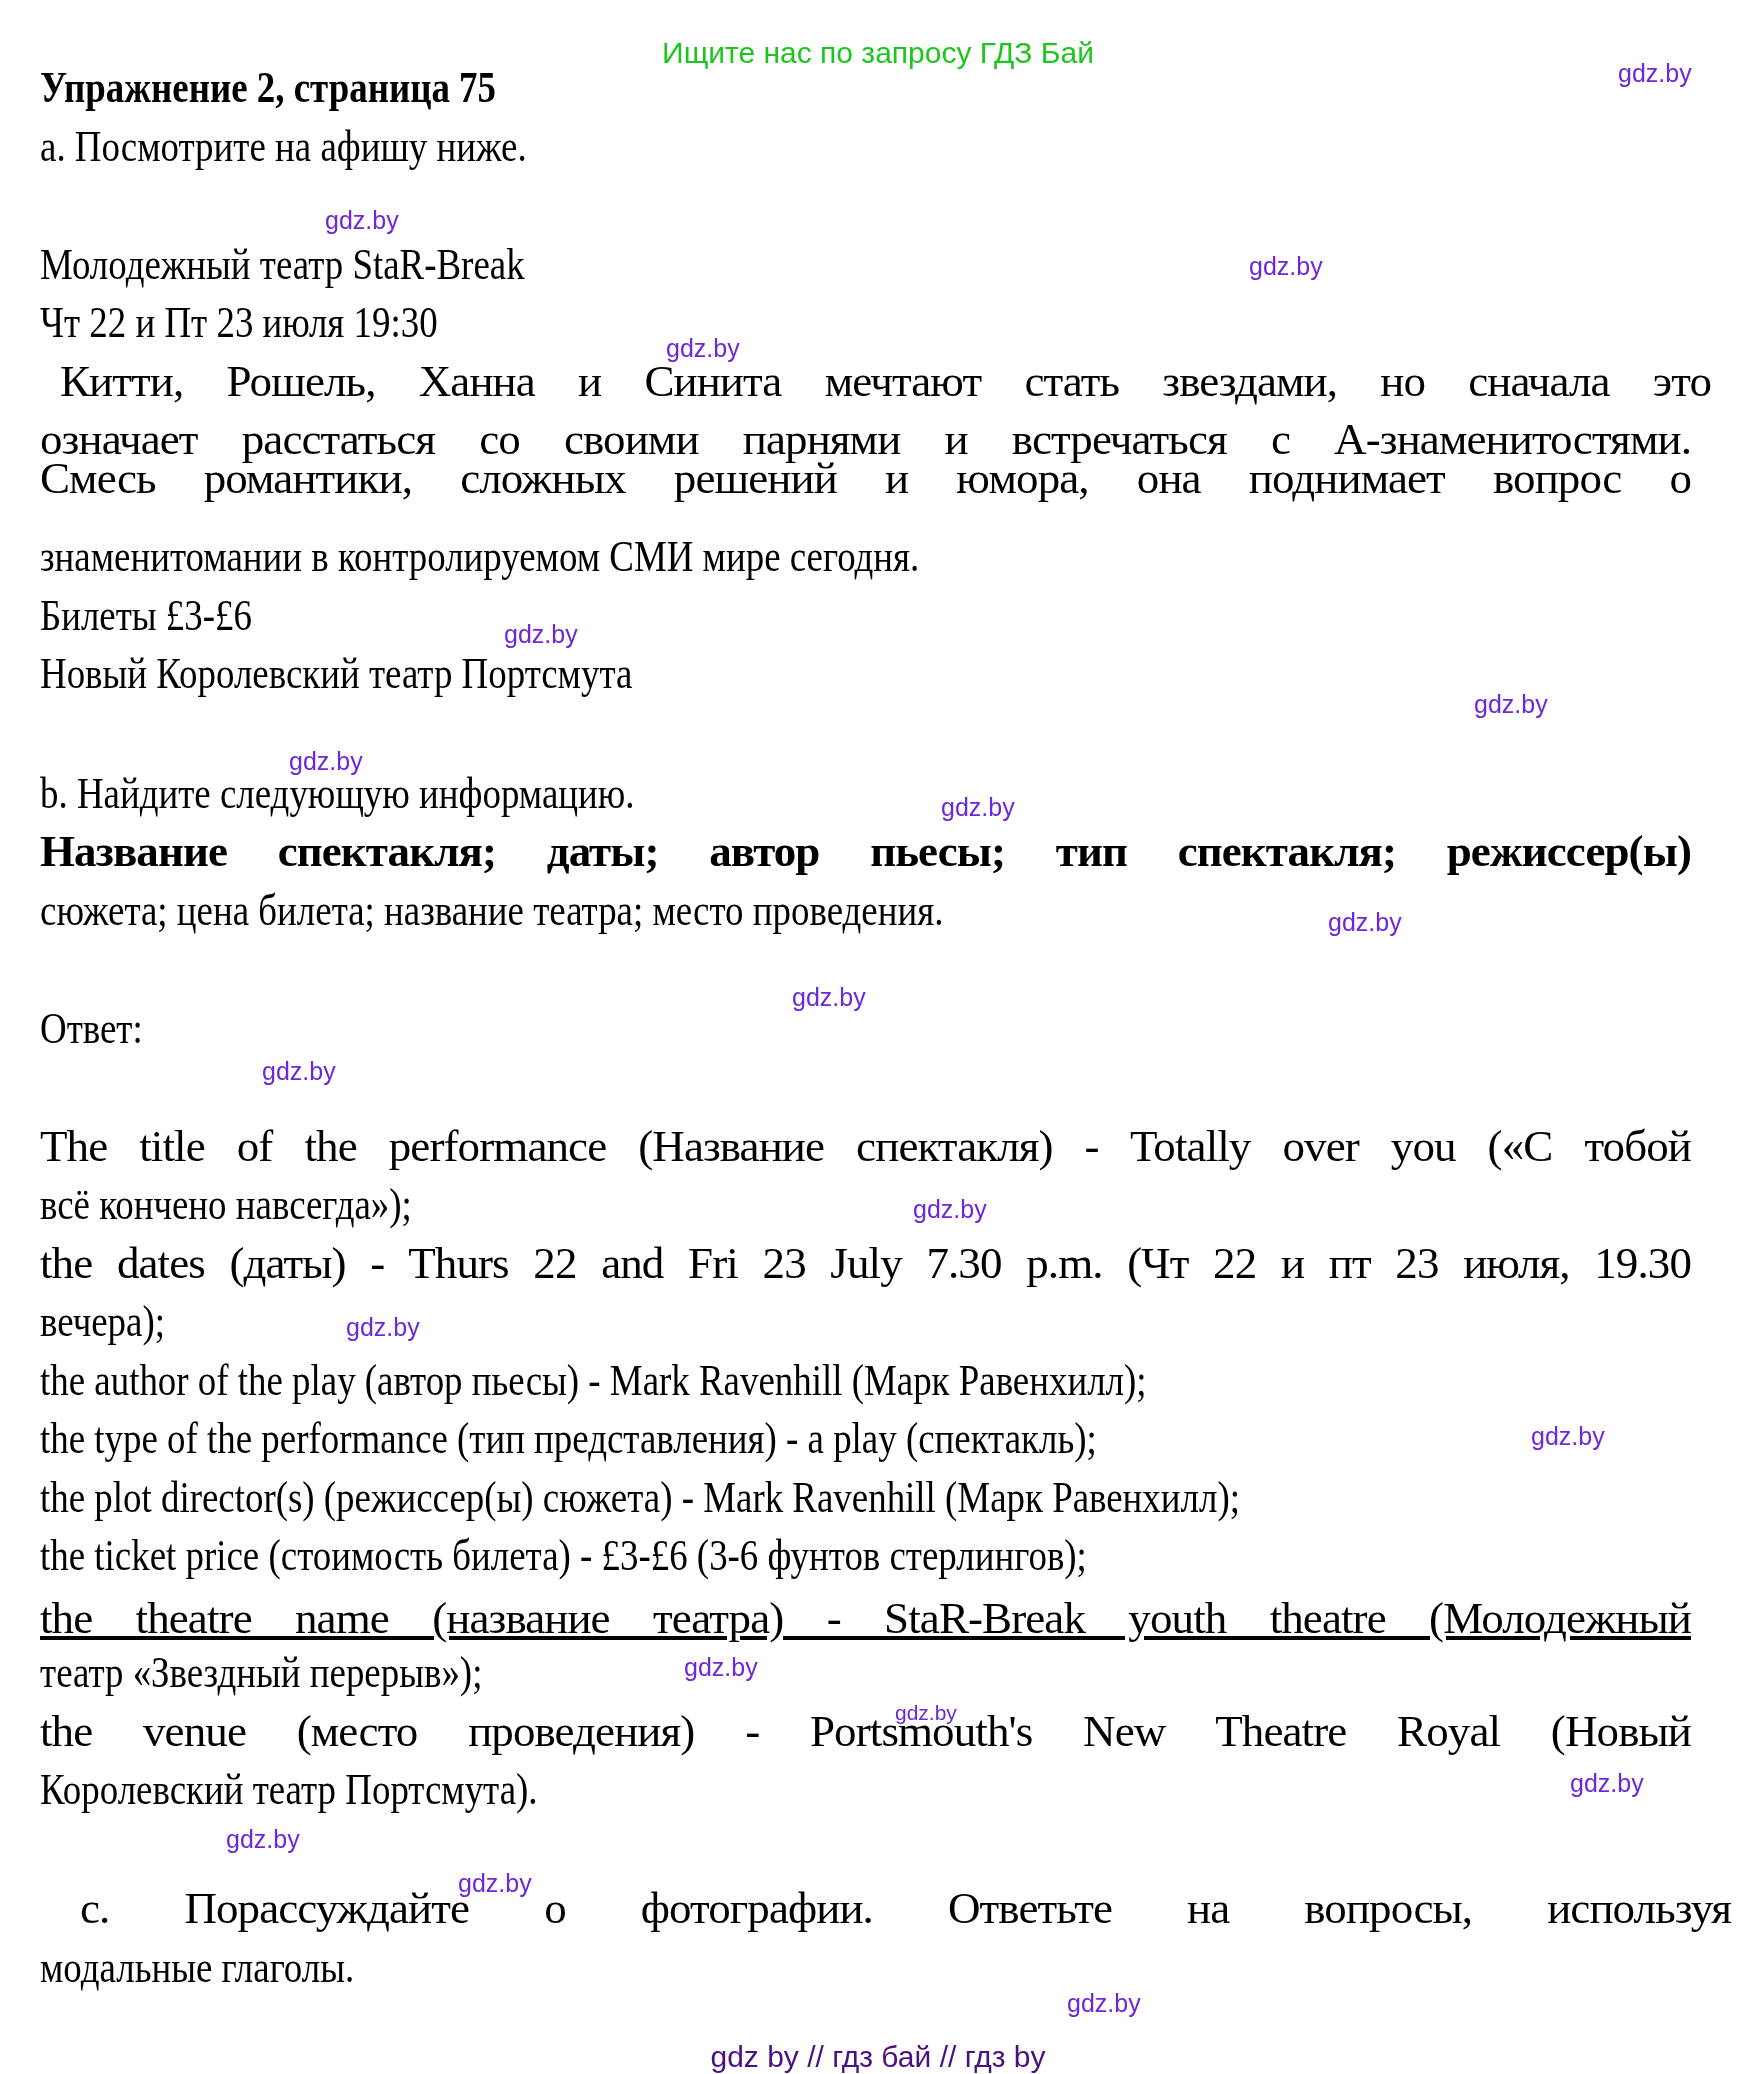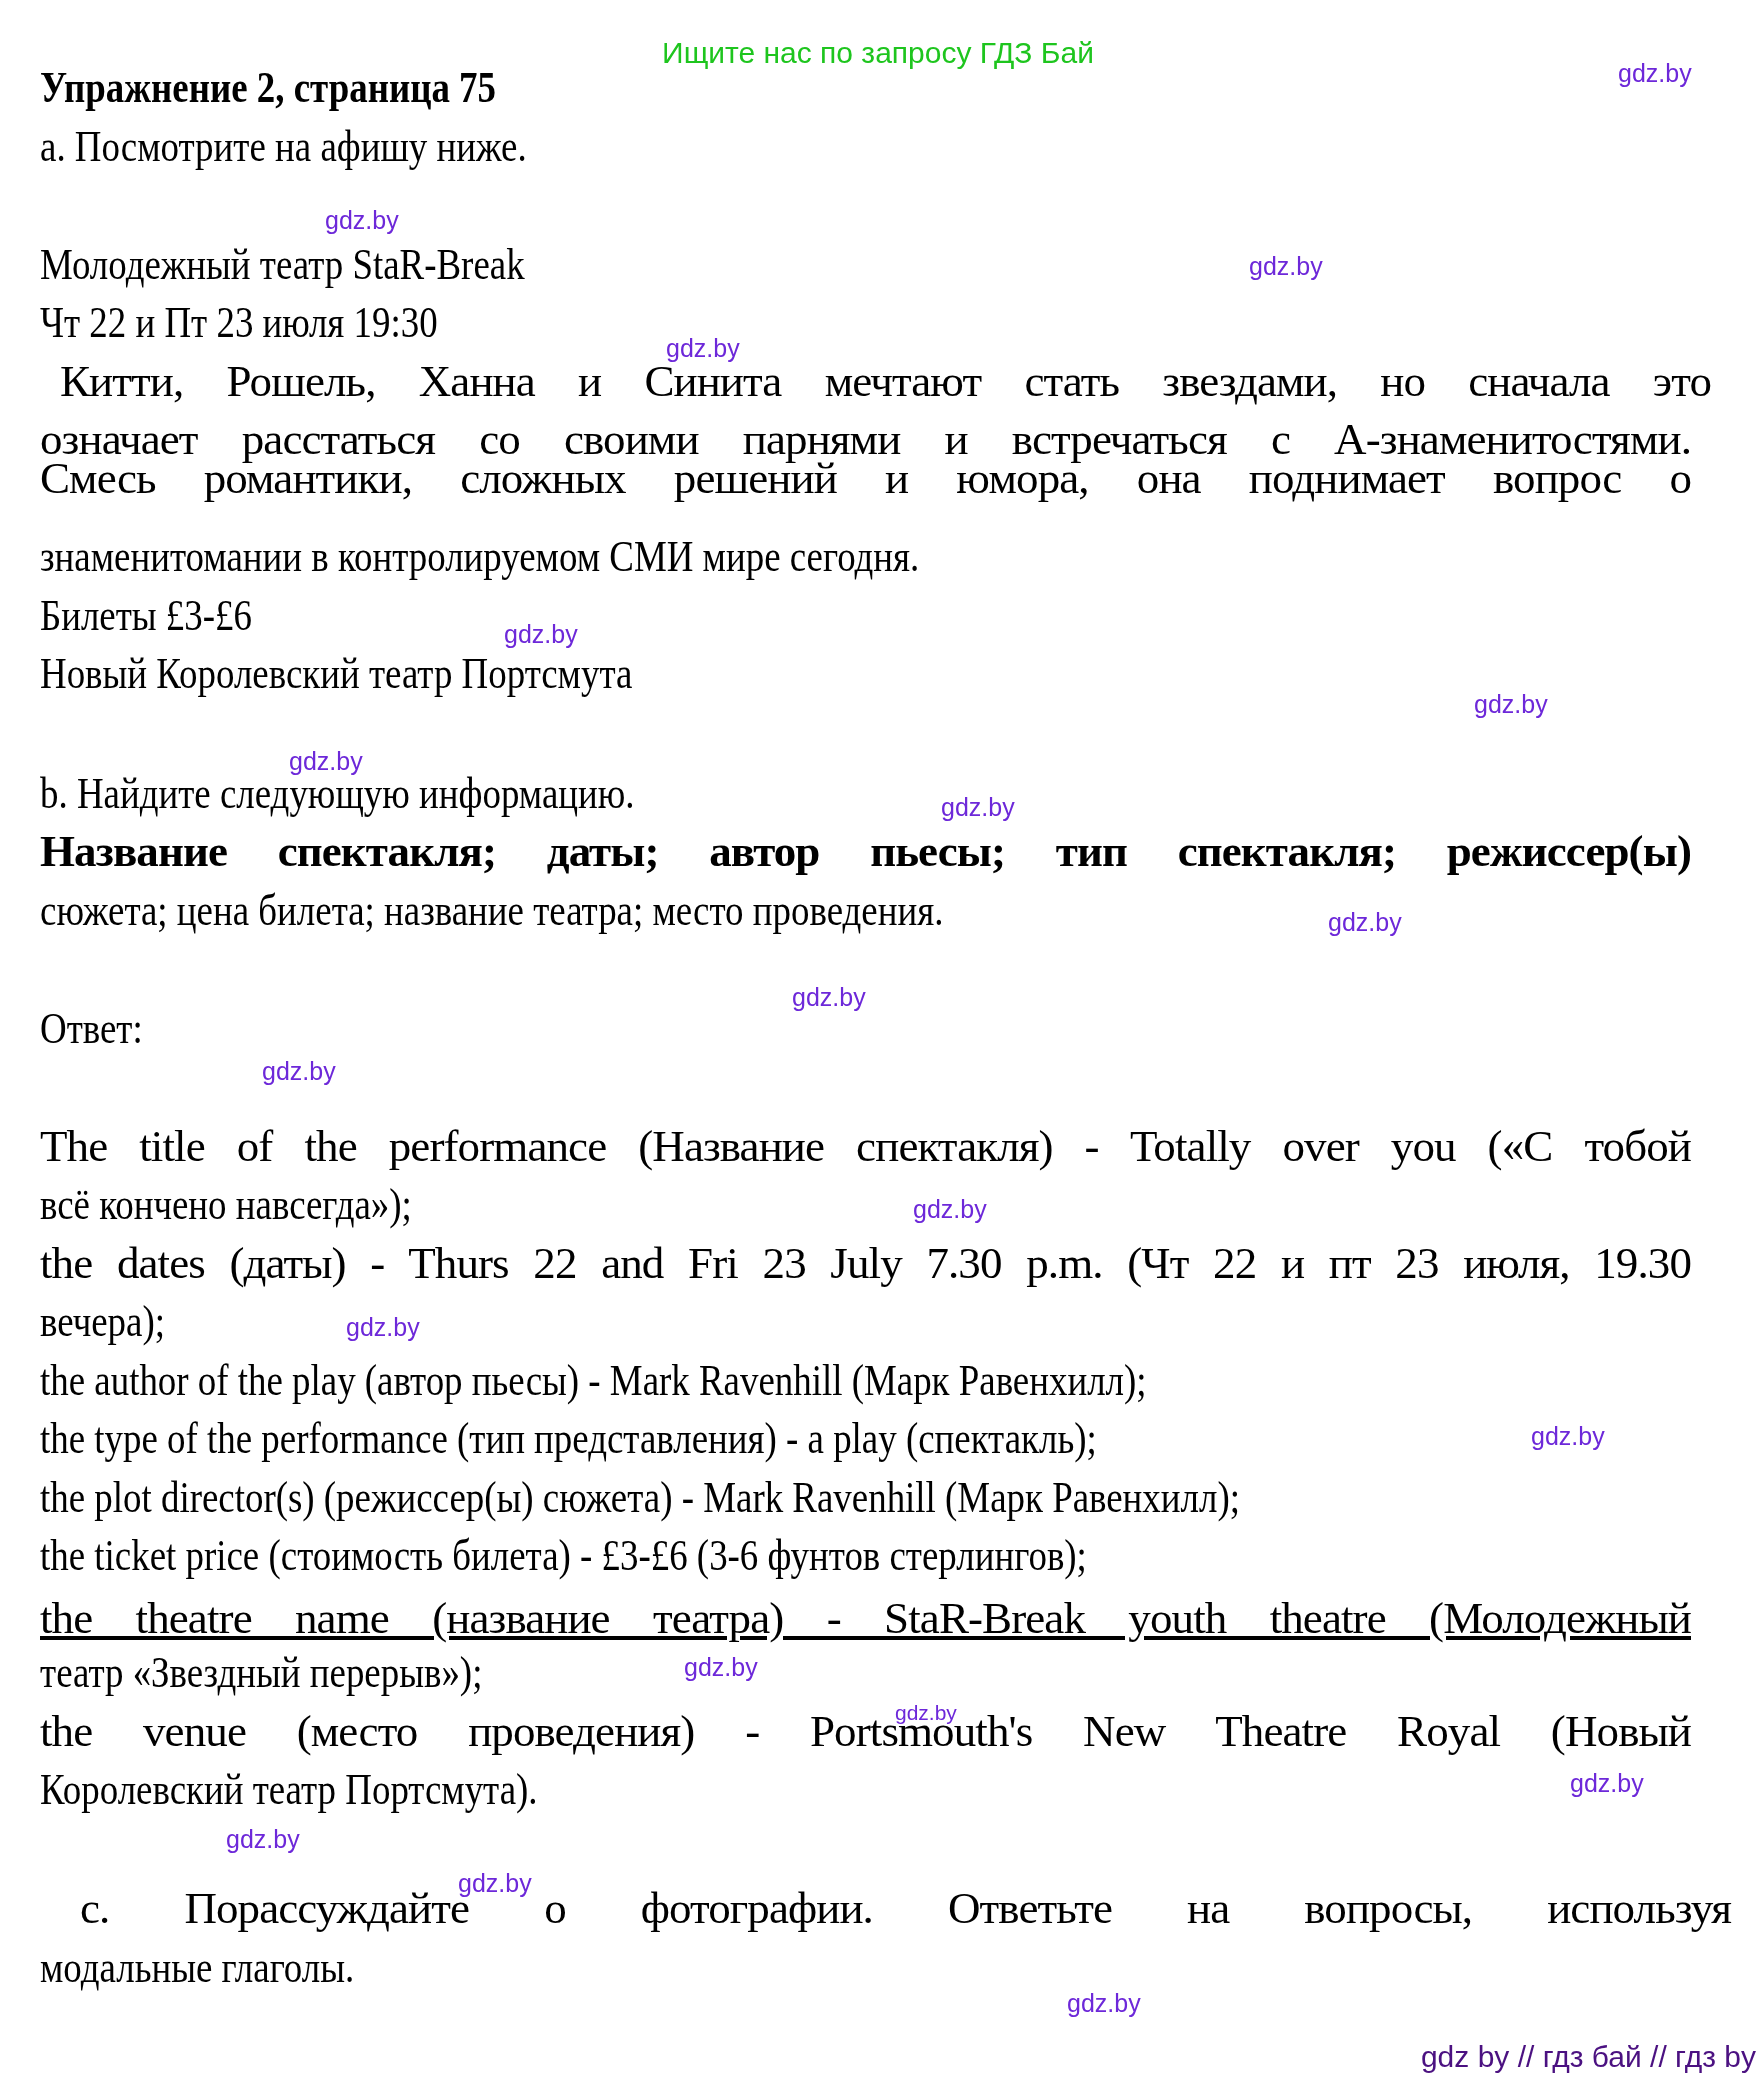--- a/index.html
+++ b/index.html
@@ -1,19 +1,19 @@
 <!DOCTYPE html>
 <html style="font-size:14px"><head>
 <meta charset="utf-8">
 <style>
   html,body{margin:0;padding:0;background:#ffffff;}
   body{width:1756px;height:2074px;position:relative;overflow:hidden;}
   .top-banner{position:absolute;left:0;top:0;width:1756px;text-align:center;
     font-family:"Liberation Sans",sans-serif;font-size:30px;line-height:33px;color:#1ec51e;margin-top:36px;}
-  .footer{position:absolute;left:0;top:2039px;width:1756px;text-align:right;
+  .footer{position:absolute;left:0;top:2039px;width:1756px;text-align:center;
     font-family:"Liberation Sans",sans-serif;font-size:30px;line-height:35px;color:#4b1181;}
   .line{position:absolute;left:40px;width:1651px;white-space:nowrap;
     font-family:"Liberation Serif",serif;font-size:45px;line-height:52px;color:#000;
     transform-origin:left top;}
   .just{white-space:normal;text-align:justify;text-align-last:justify;}
   .title{font-weight:bold;}
   .wm{position:absolute;font-family:"Liberation Sans",sans-serif;font-size:25px;line-height:28px;color:#6d28d9;}
 </style>
 </head>
 <body>

